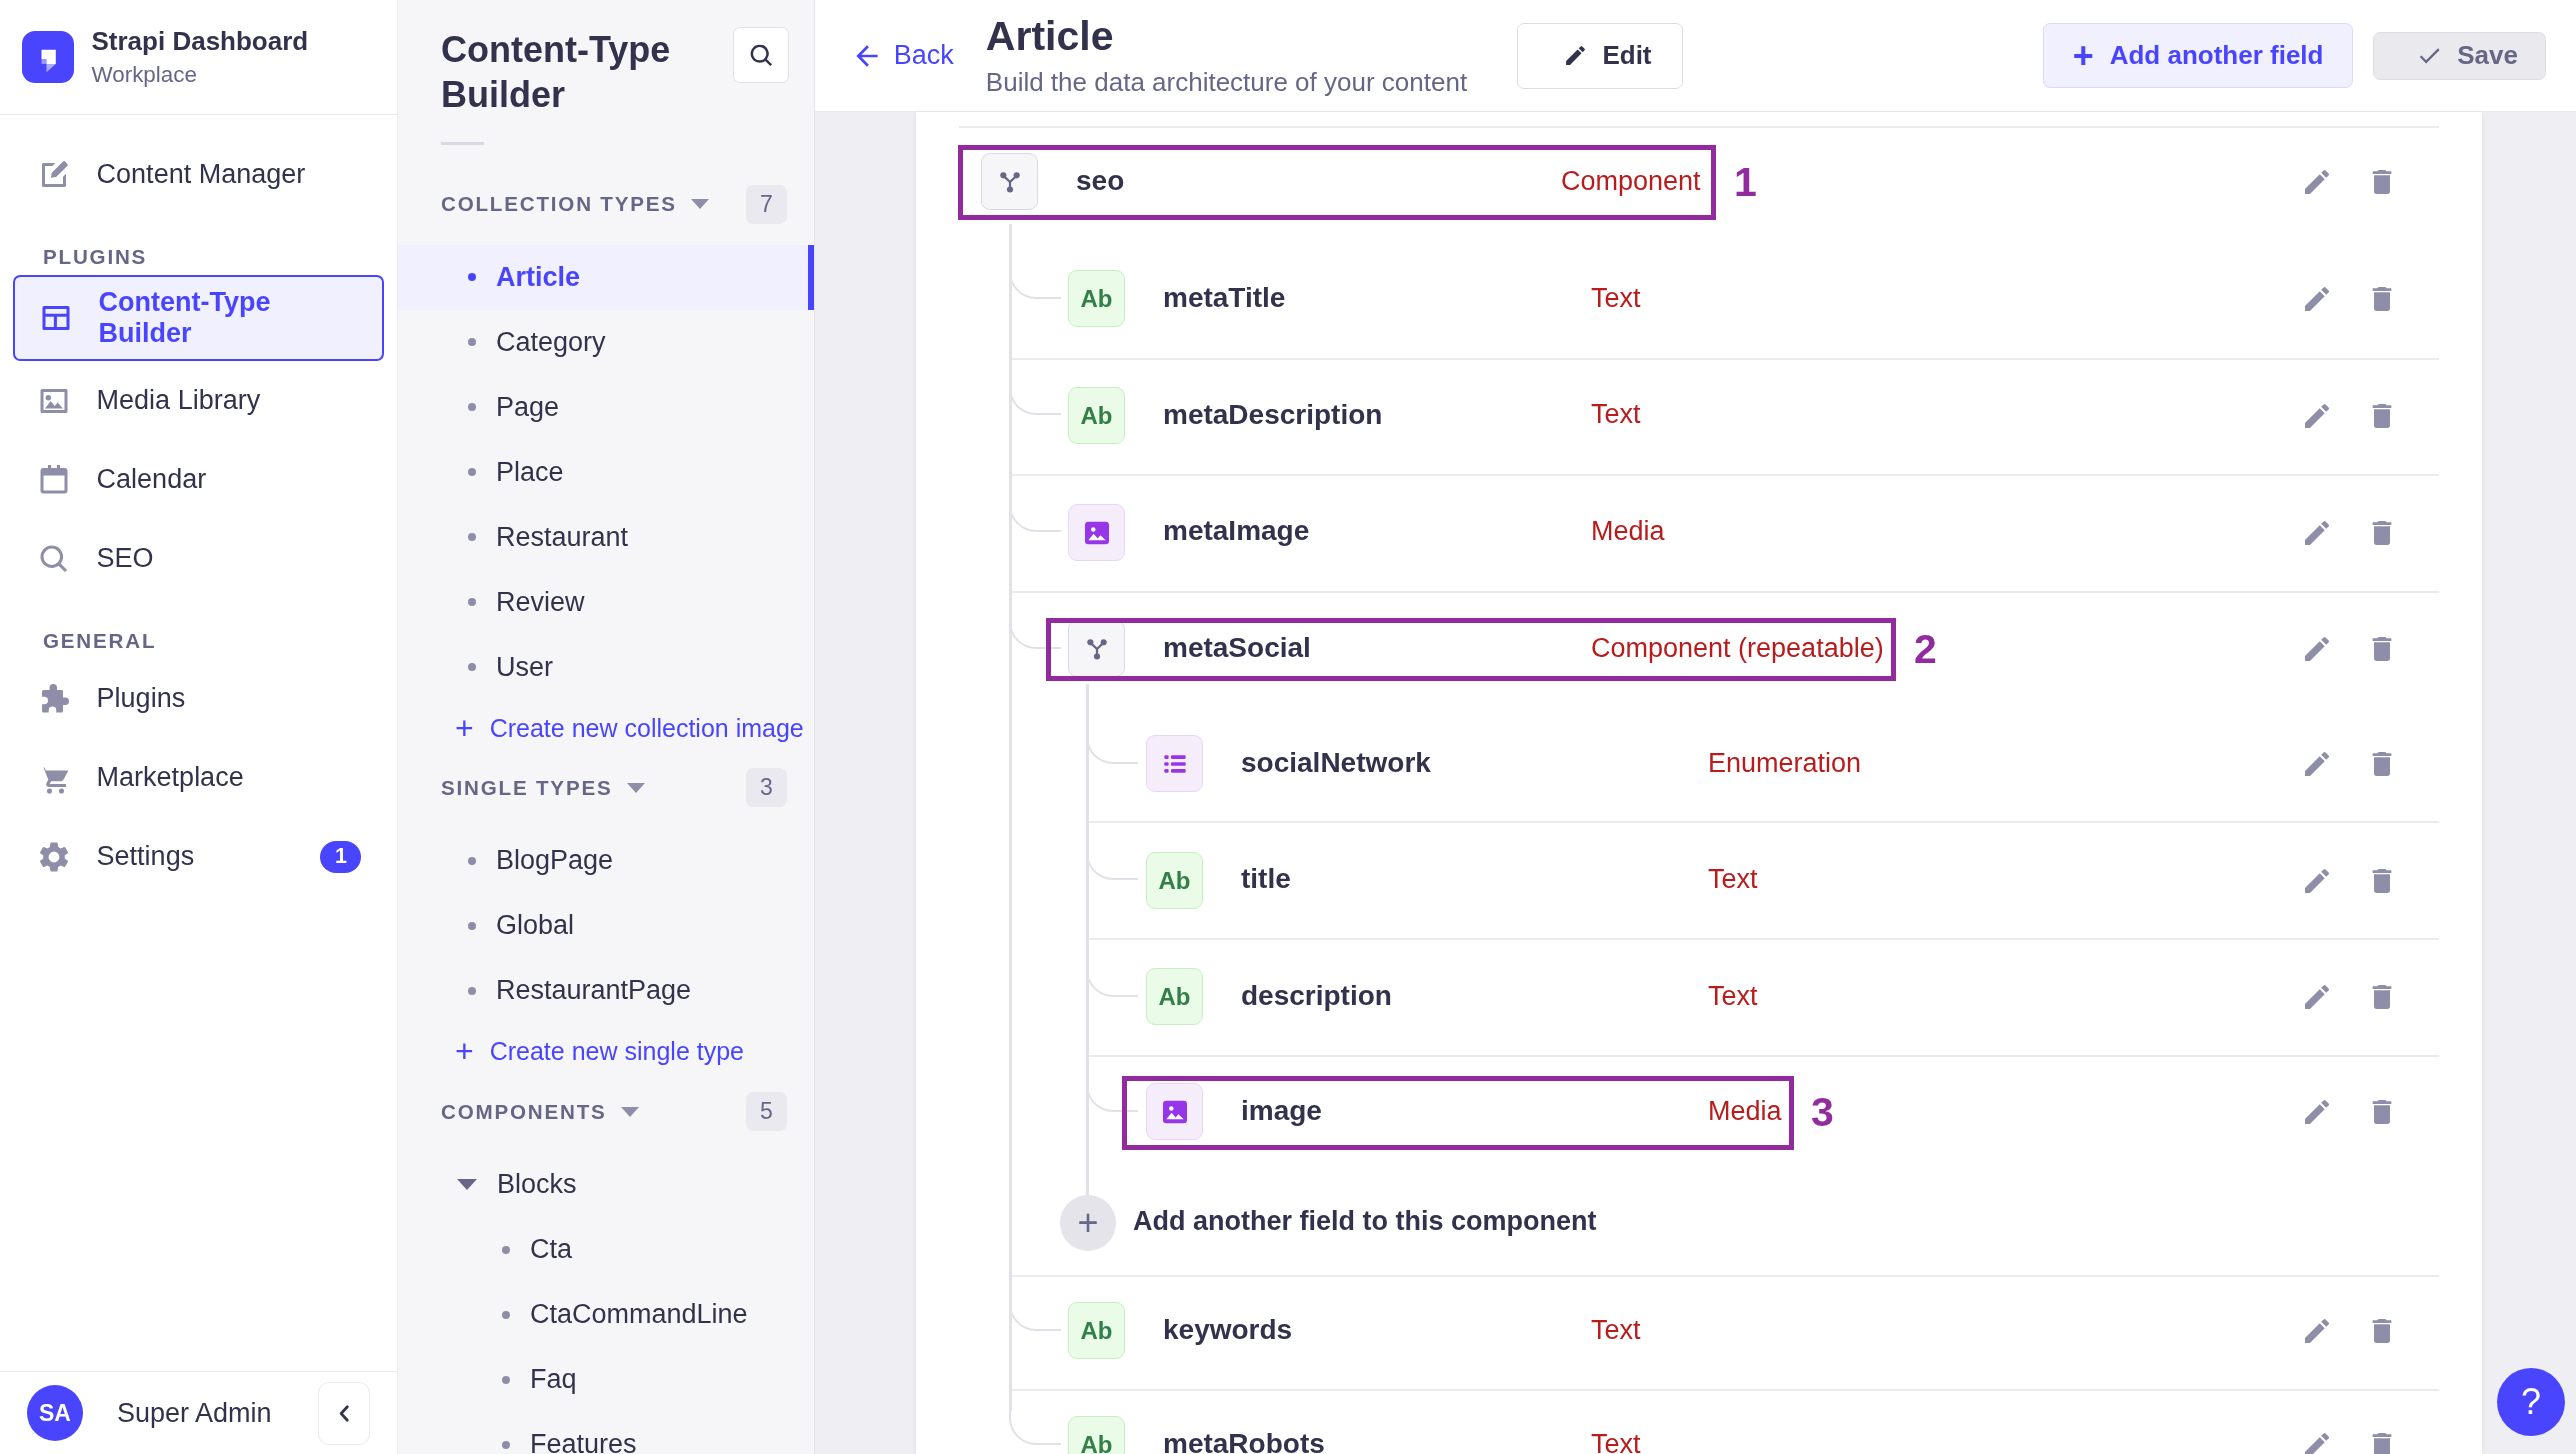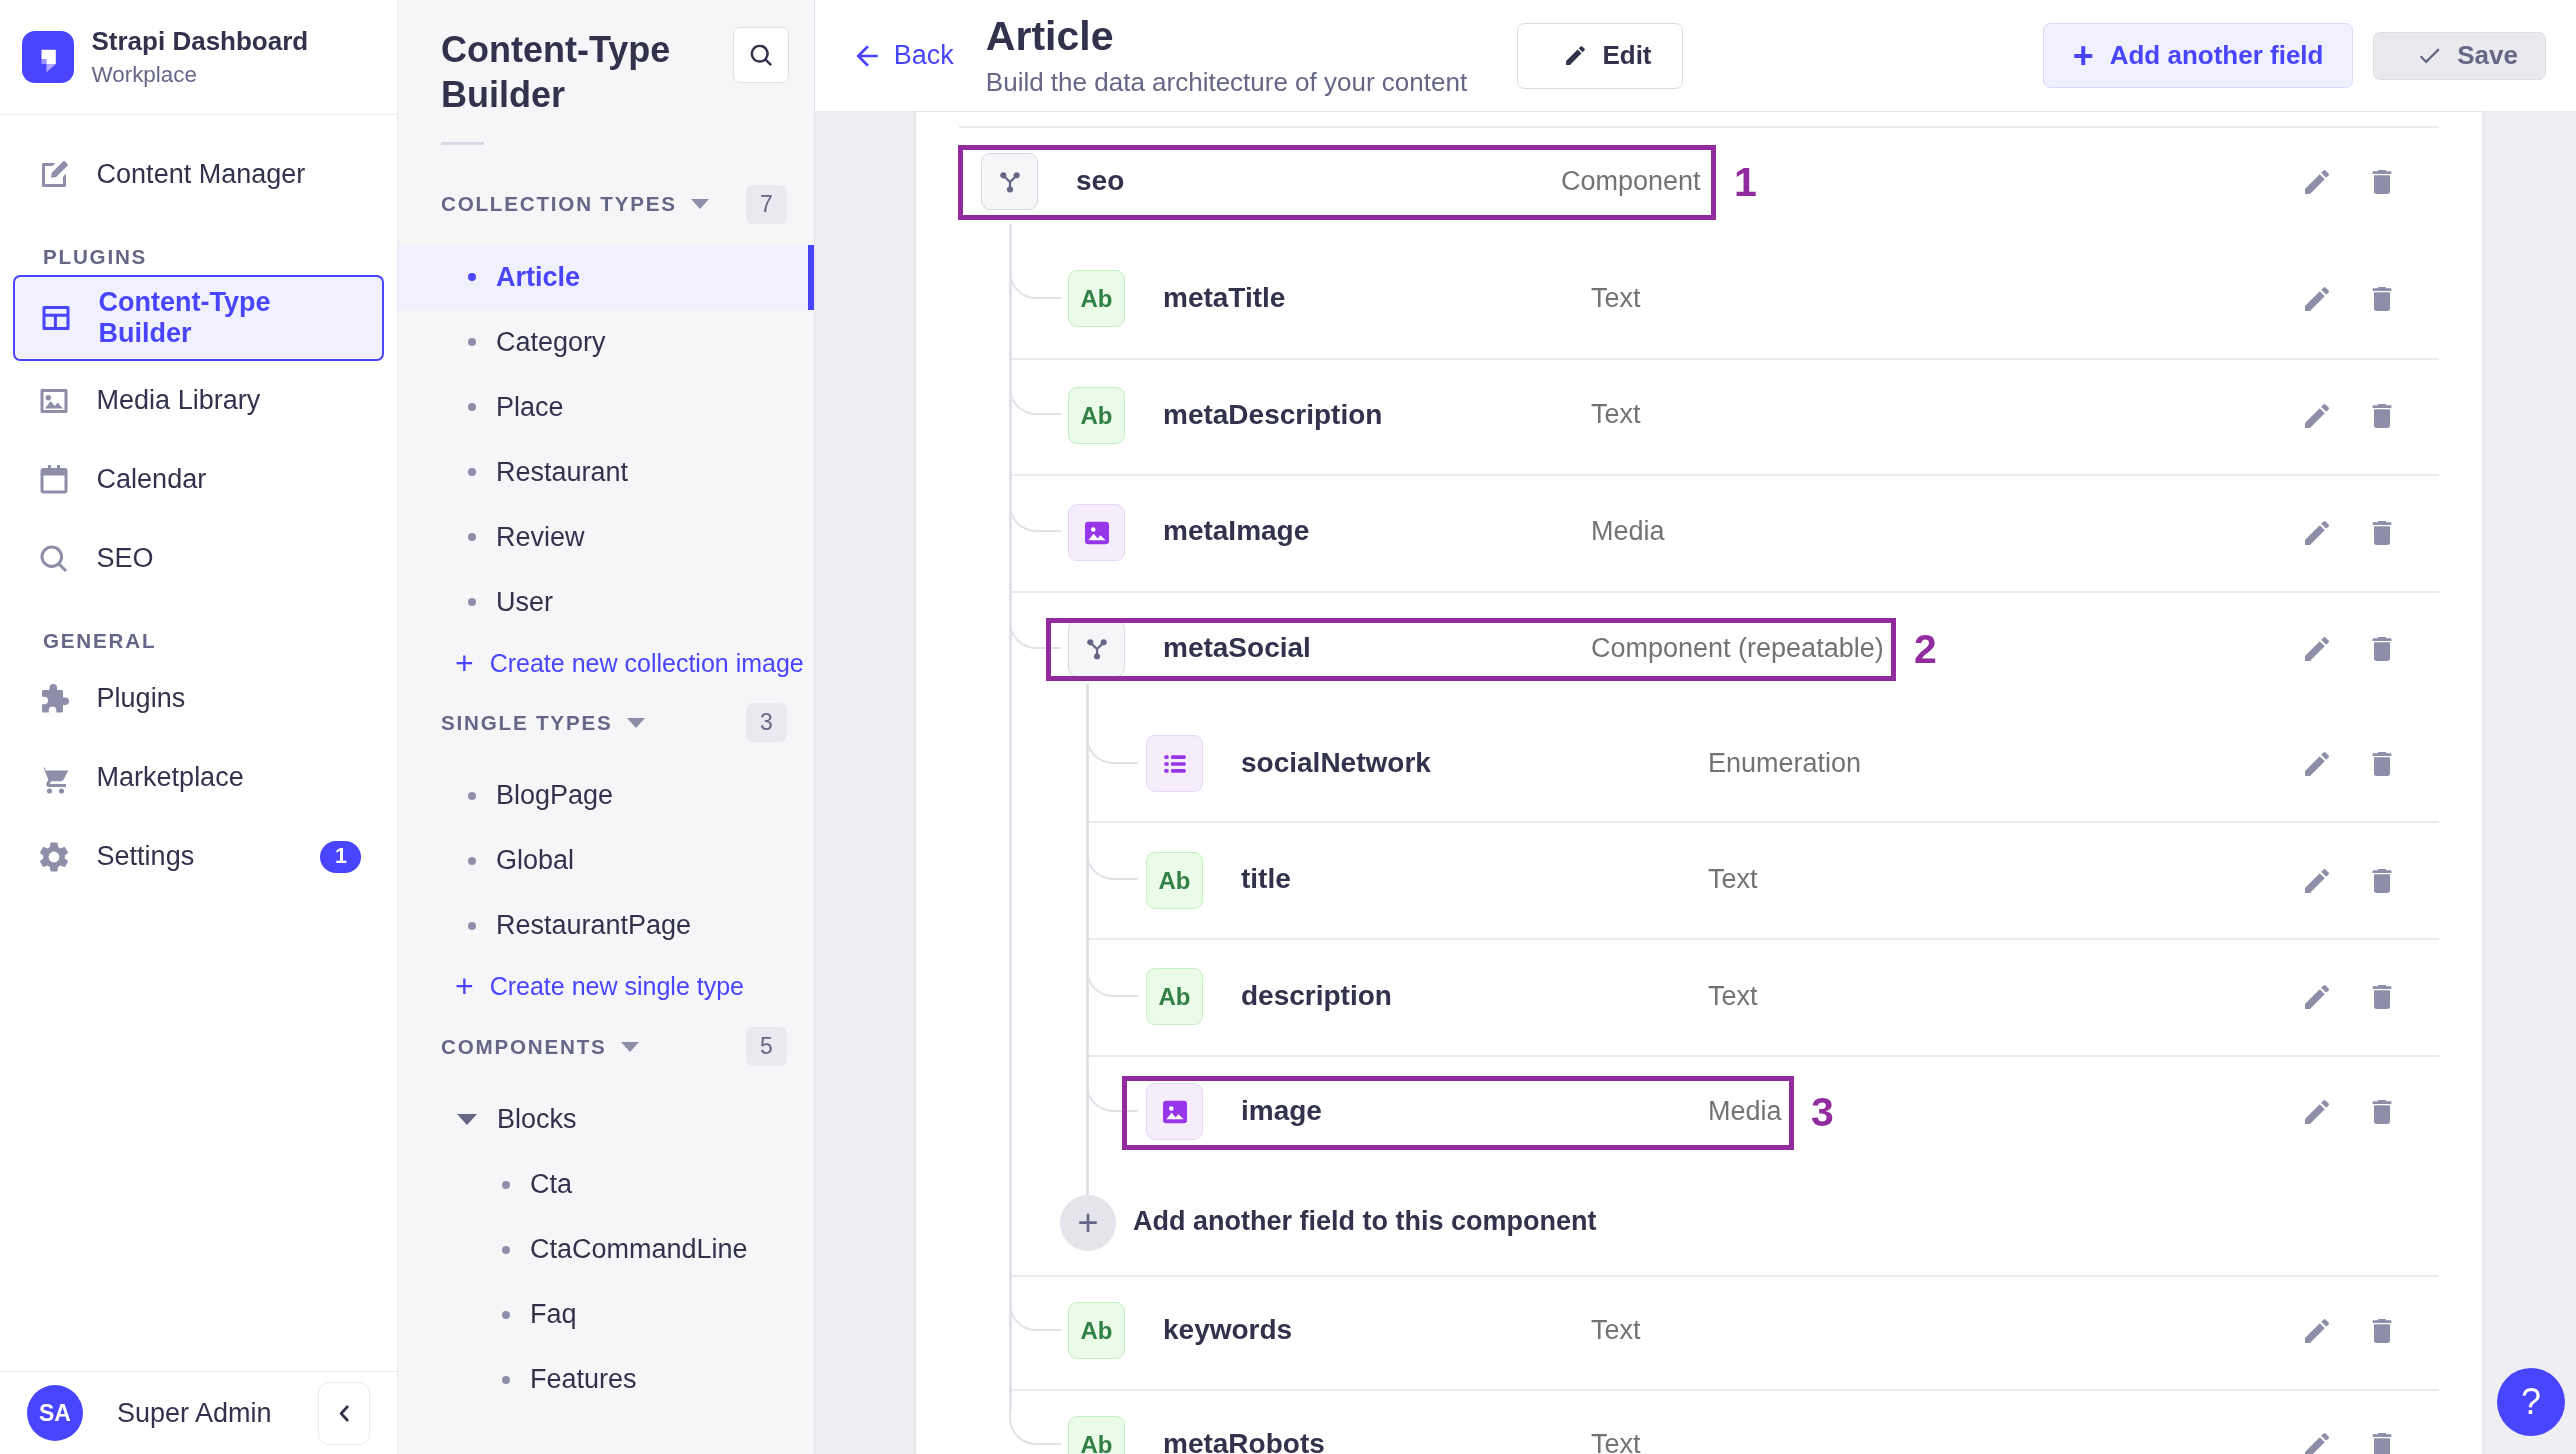--- a/index.html
+++ b/index.html
@@ -83,21 +83,21 @@
   .tree-v { position:absolute; width:2.7px; background:#E1E1E7; }
   .tree-elbow { position:absolute; border-left:2.7px solid #E1E1E7; border-bottom:2.7px solid #E1E1E7; border-bottom-left-radius:27px; }
 
   .icon-box { position:absolute; width:57px; height:57px; border-radius:9px; display:flex; align-items:center; justify-content:center; }
   .icon-box svg { width:32px; height:32px; }
   .icon-box.component { background:#F6F6F9; border:1.8px solid #D9D9E3; color:#666687; }
   .icon-box.text { background:#EAFBE7; border:1.8px solid #C6F0C2; font-size:24px; font-weight:bold; color:#328048; }
   .icon-box.media { background:#F6EDFB; border:1.8px solid #E8D6F8; }
   .icon-box.enumeration { background:#F6EDFB; border:1.8px solid #E8D6F8; }
   .field-name { position:absolute; font-size:28px; font-weight:bold; color:#32324D; white-space:nowrap; }
-  .field-type { position:absolute; font-size:27px; color:#737373; white-space:nowrap; }
+  .field-type { position:absolute; font-size:27px; color:#b91c1c; white-space:nowrap; }
   .row-btn { position:absolute; width:39px; height:39px; background:transparent; border:none; cursor:pointer; color:#8E8EA9; }
   .row-btn svg { width:32px; height:32px; }
   .hl-box { position:absolute; border:5.4px solid #912B9E; }
   .hl-num { position:absolute; font-size:41px; font-weight:bold; color:#912B9E; }
   .add-circle { position:absolute; width:56px; height:56px; border-radius:50%; background:#E4E4EA; color:#666687; font-size:36px; display:flex; align-items:center; justify-content:center; cursor:pointer; }
   .add-row-label { position:absolute; font-size:27px; font-weight:bold; color:#32324D; cursor:pointer; white-space:nowrap; }
 
   .help-btn { position:absolute; left:2497px; top:1368px; width:68px; height:68px; border-radius:50%; background:#4945FF; border:none; color:#fff; font-size:36px; cursor:pointer; display:flex; align-items:center; justify-content:center; font-family:"Liberation Sans", sans-serif; }
 </style>
 </head>
@@ -222,20 +222,24 @@
           <div class="count-badge">7</div>
         </div>
         <div class="sub-list">
           <div class="sub-item active">
             <div class="bullet"></div>
             <div>Article</div>
           </div>
           <div class="sub-item">
             <div class="bullet"></div>
             <div>Category</div>
+          </div>
+          <div class="sub-item">
+            <div class="bullet"></div>
+            <div>Page</div>
           </div>
           <div class="sub-item">
             <div class="bullet"></div>
             <div>Place</div>
           </div>
           <div class="sub-item">
             <div class="bullet"></div>
             <div>Restaurant</div>
           </div>
           <div class="sub-item">

